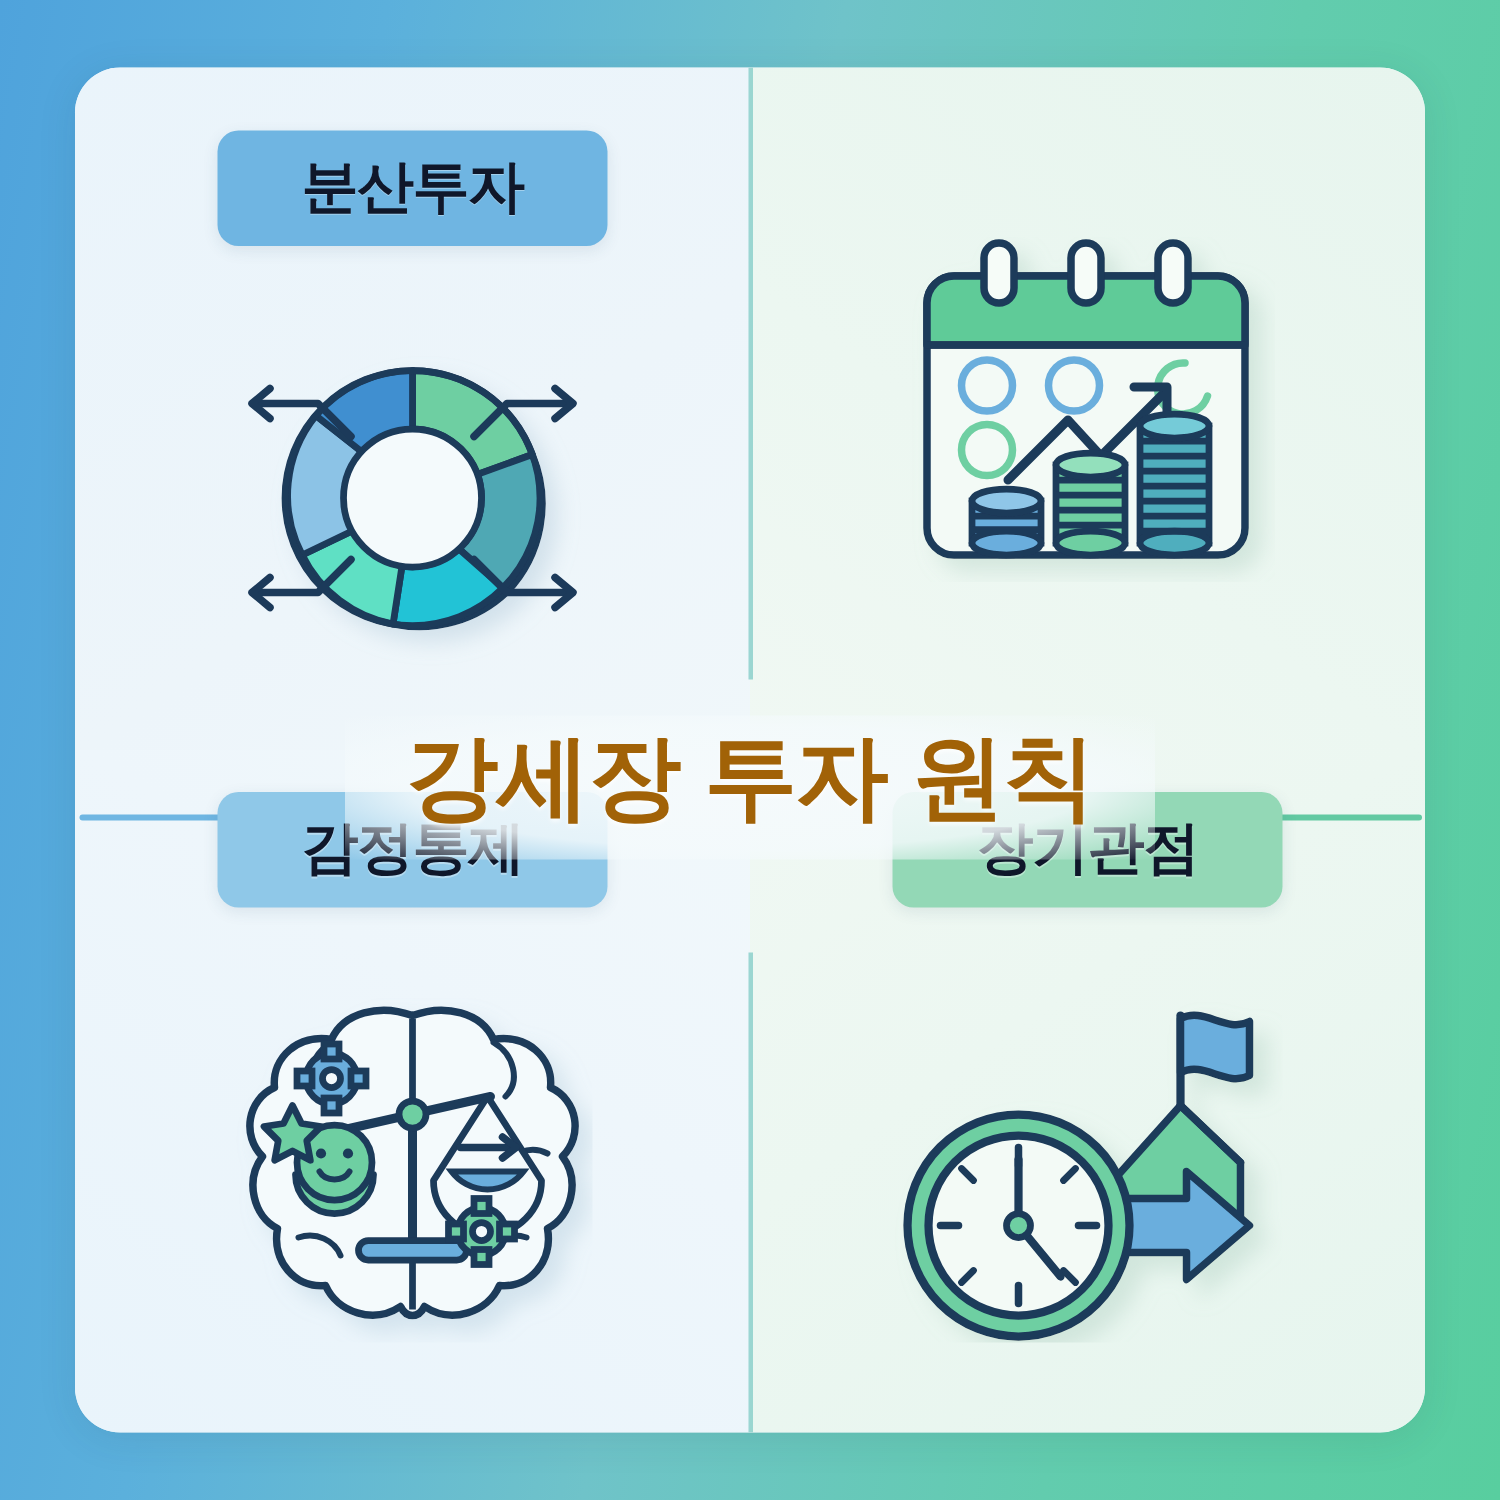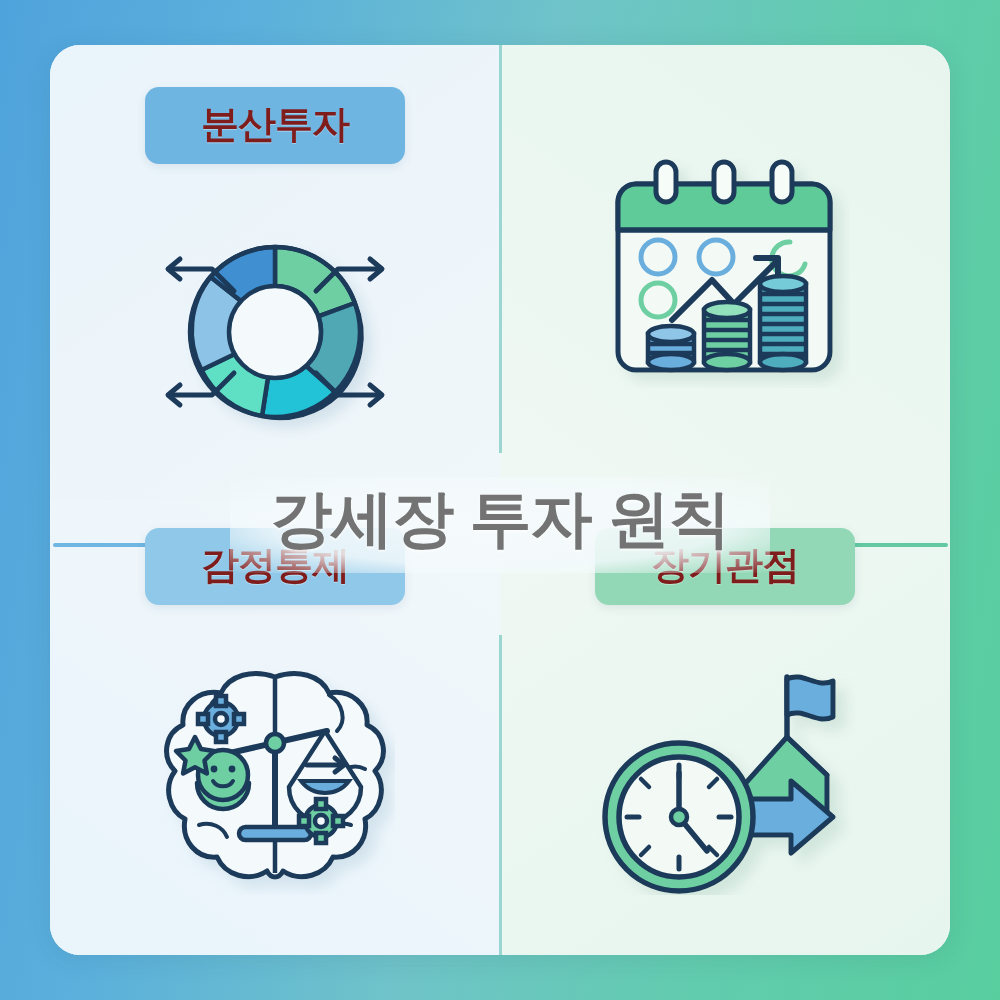--- a/index.html
+++ b/index.html
@@ -80,21 +80,21 @@
   
   .pill {
     margin-top: 42px;
     min-width: 260px;
     padding: 12px 34px 14px;
     border-radius: 14px;
     text-align: center;
     font-size: 38px;
     font-weight: 700;
     letter-spacing: -1px;
-    color: #7f1d1d;
+    color: #0f172a;
     text-shadow: 0 1px 0 rgba(255,255,255,.35);
     box-shadow: 0 3px 10px rgba(40,80,110,.10);
   }
   .cell.c3 .pill, .cell.c4 .pill { margin-top: 28px; }
 
   .pill.blue        { background: #6FB5E2; }
   .pill.green       { background: #6ECFA2; }
   .pill.lightblue   { background: #8FC8E8; }
   .pill.lightgreen  { background: #93D8B6; }
 
@@ -111,21 +111,21 @@
   
   #center-title {
     position: absolute;
     left: 0;
     top: 440px;
     width: 900px;
     text-align: center;
     font-size: 62px;
     font-weight: 700;
     letter-spacing: -1px;
-    color: #737373;
+    color: #a16207;
     text-shadow: 0 2px 3px rgba(255,255,255,.7);
     z-index: 5;
     line-height: 1.1;
   }
   #center-title-bg {
     position: absolute;
     left: 180px;
     top: 432px;
     width: 540px;
     height: 96px;

